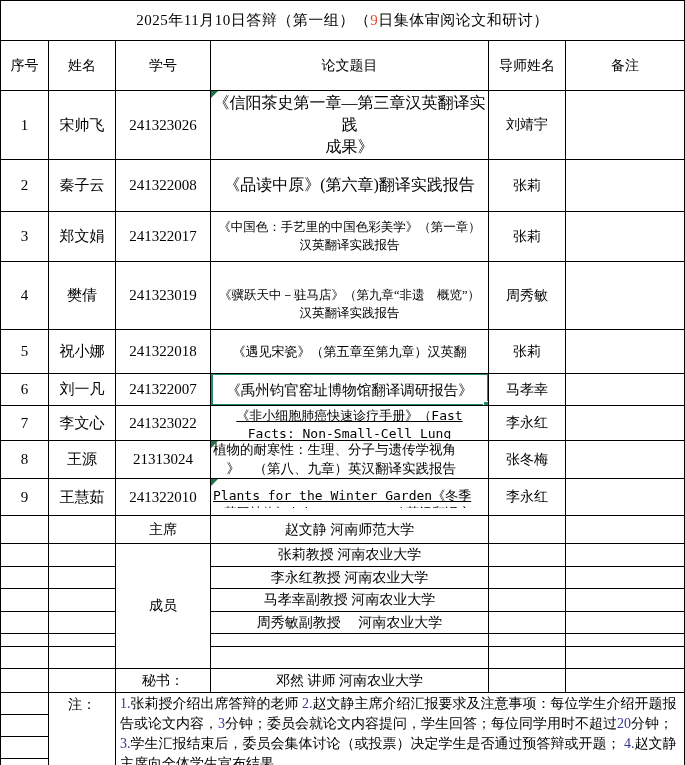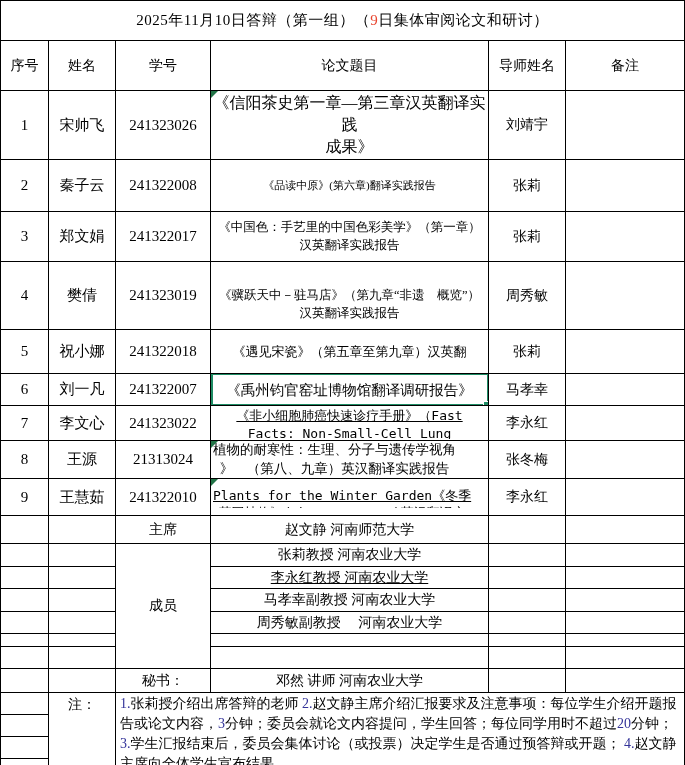--- a/index.html
+++ b/index.html
@@ -9,21 +9,21 @@
   td,th{border:1px solid #000;padding:0 2px;vertical-align:middle;text-align:center;
         font-weight:normal;font-size:14px;overflow:hidden;box-sizing:border-box;}
   table{border:1px solid #000;border-bottom:2px solid #000;}
   .title-cell{font-size:15px;letter-spacing:.5px;}
   .red{color:var(--red,#e8442e);}
   .nnum{color:var(--numblue,#333399);}
   .c-sid,.c-no{font-size:15px;}
   .c-name{font-size:15px;}
   .tbox{display:flex;flex-direction:column;justify-content:center;align-items:center;
         overflow:hidden;white-space:pre-line;line-height:1.38;width:100%;}
-  .tbox.left{align-items:flex-start;text-align:center;}
+  .tbox.left{align-items:flex-start;text-align:right;}
   .tbox.top{justify-content:flex-start;text-decoration:underline;}
   .mono{font-family:"DejaVu Sans Mono","Liberation Mono",monospace;}
   td.rel{position:relative;}
   .flag-tri{position:absolute;left:0;top:0;width:0;height:0;
             border-top:7px solid var(--flaggreen,#217346);border-right:7px solid transparent;}
   .sel-overlay{position:absolute;left:-1px;top:-2px;right:-2px;bottom:-2px;
                border:3px solid var(--selgreen,#1e8c64);pointer-events:none;z-index:3;}
   .fill-handle{position:absolute;right:-4px;bottom:-5px;width:7px;height:7px;
                background:var(--selgreen,#1e8c64);border:1px solid #fff;z-index:4;pointer-events:none;}
   .notes-box{height:76px;overflow:hidden;text-align:left;line-height:20px;font-size:14px;
@@ -69,21 +69,21 @@
             <span class="flag-tri"></span>
           </td>
     <td class="c-advisor">刘靖宇</td>
     <td class="c-remark"></td>
   </tr>
         <tr style="height: 52px;">
     <td class="c-no">2</td>
     <td class="c-name">秦子云</td>
     <td class="c-sid">241322008</td>
     <td class="c-title rel">
-            <div class="tbox" style="height: 33px; font-size: 11px;">《品读中原》(第六章)翻译实践报告</div>
+            <div class="tbox" style="height: 33px; font-size: 16px;">《品读中原》(第六章)翻译实践报告</div>
           </td>
     <td class="c-advisor">张莉</td>
     <td class="c-remark"></td>
   </tr>
         <tr style="height: 50px;">
     <td class="c-no">3</td>
     <td class="c-name">郑文娟</td>
     <td class="c-sid">241322017</td>
     <td class="c-title rel">
             <div class="tbox" style="height: 47px; font-size: 12.5px;">《中国色：手艺里的中国色彩美学》（第一章）
@@ -171,21 +171,21 @@
           <td></td>
         </tr>
         <tr style="height: 23px;">
           <td></td>
           <td></td>
           <td rowspan="6">成员</td>
           <td>张莉教授  河南农业大学</td>
           <td></td>
           <td></td>
         </tr>
-        <tr style="height: 22px; text-decoration: underline;">
+        <tr style="height: 22px;">
           <td></td>
           <td></td>
           <td>李永红教授  河南农业大学</td>
           <td></td>
           <td></td>
         </tr>
         <tr style="height: 23px;">
           <td></td>
           <td></td>
           <td>马孝幸副教授  河南农业大学</td>

